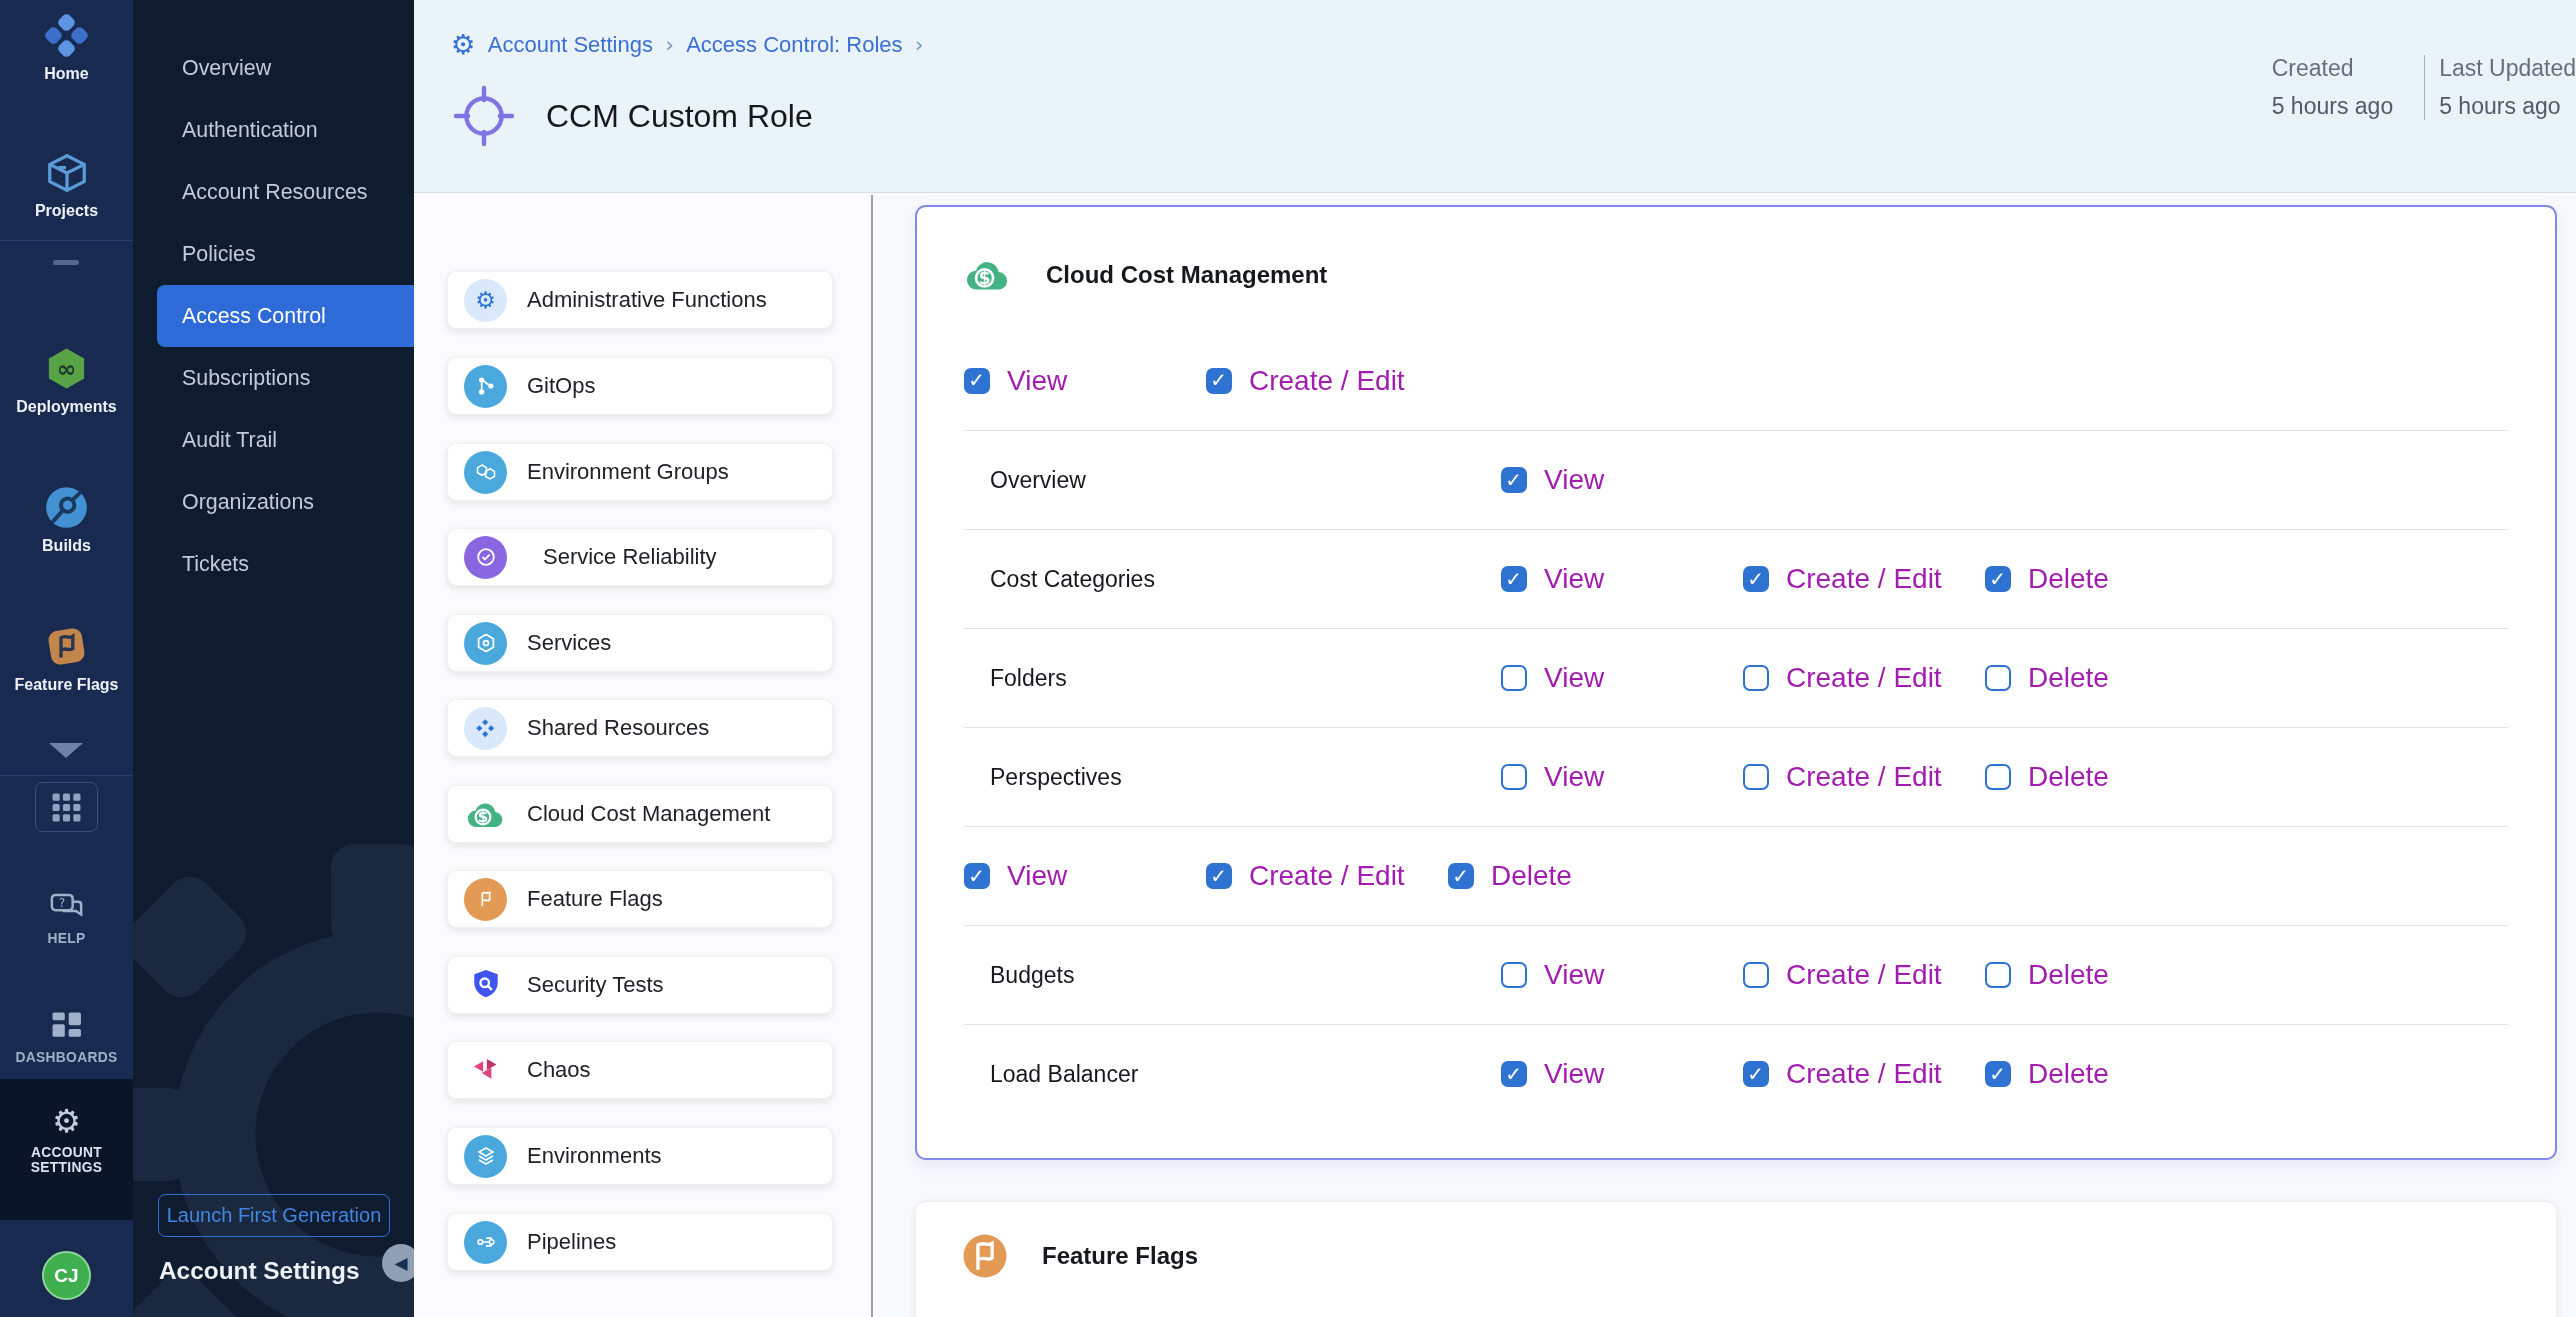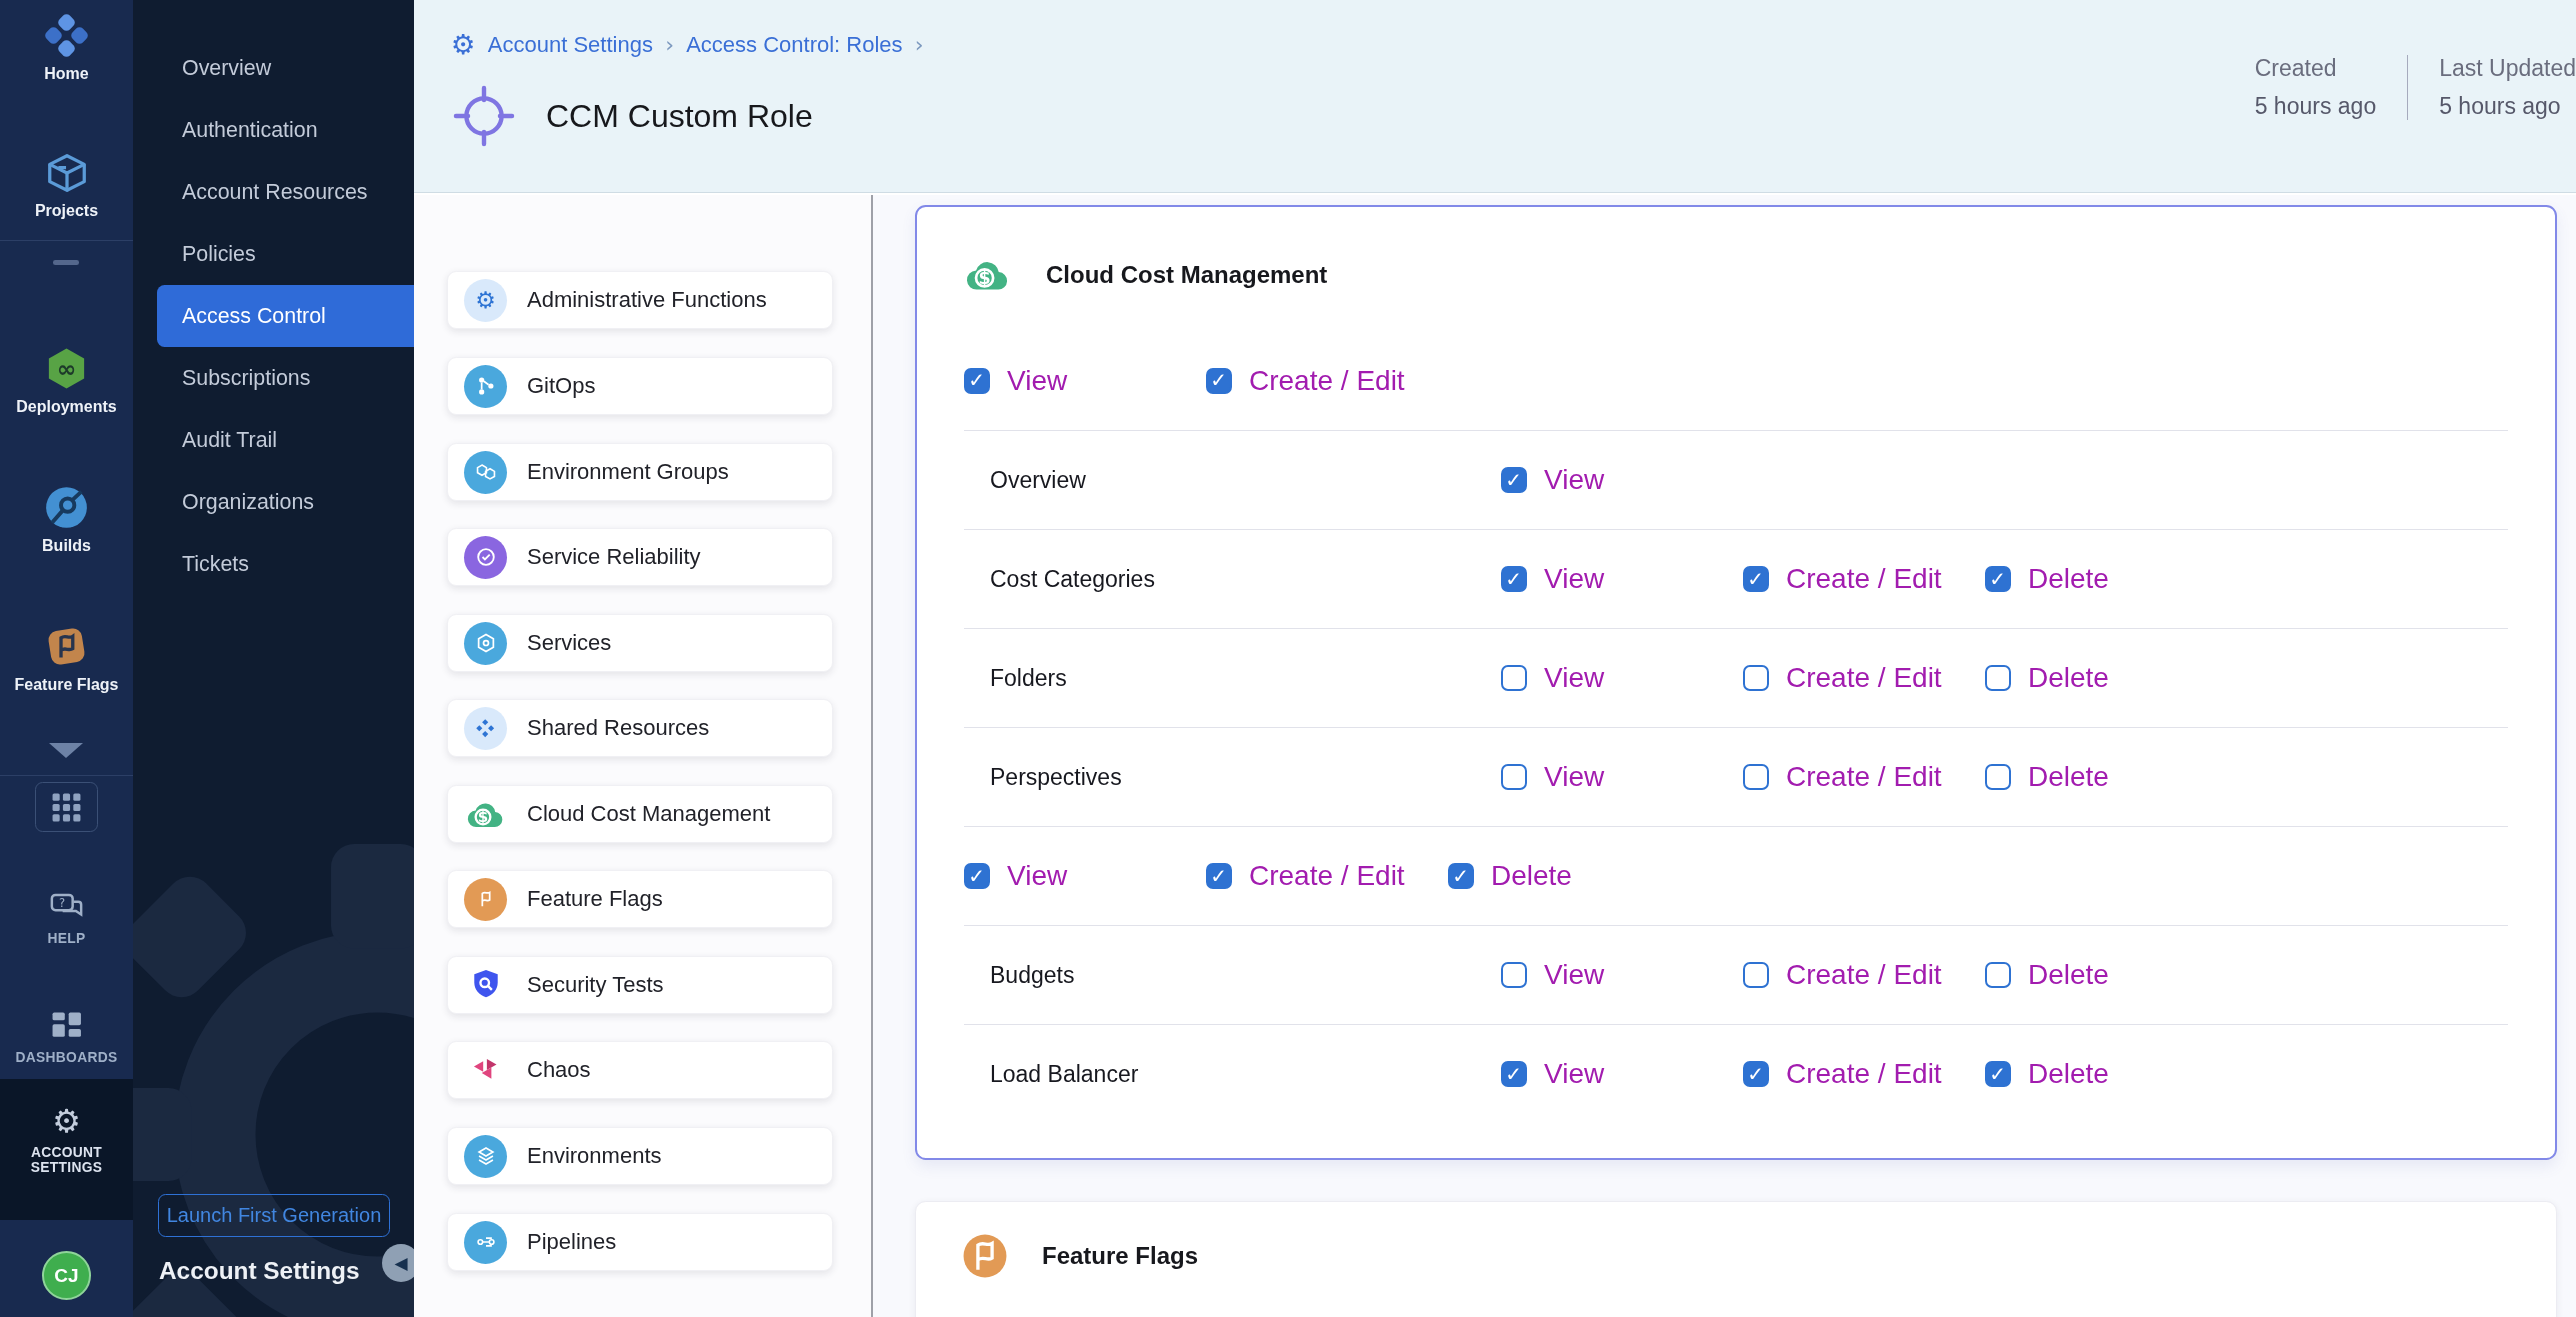--- a/index.html
+++ b/index.html
@@ -35,21 +35,21 @@
   .content { position:absolute; left:414px; top:0; right:0; height:100%; background:#fff; }
   .band { position:absolute; left:0; top:0; right:0; height:193px; background:#e9f3f8; border-bottom:1.5px solid #cfdce4; }
   .breadcrumb { position:absolute; left:37px; top:31px; display:flex; align-items:center; gap:12.2px; font-size:22px; }
   .crumb-link { color:#3a6fd6; cursor:pointer; }
   .crumb-sep { color:#7d99bf; font-family:"DejaVu Sans",sans-serif; }
   .crumb-gear { font-size:27.5px; color:#3a6fd6; line-height:1; font-family:"DejaVu Sans",sans-serif; }
   .page-title-row { position:absolute; left:37px; top:83px; display:flex; align-items:center; gap:29px; }
   .page-title { font-size:32px; font-weight:500; color:#17181c; }
   .meta { position:absolute; top:55px; right:0; display:flex; align-items:flex-start; }
   .meta-col { padding:0 31px 0 0; }
-  .meta-col.second { padding:0 0 0 31px; border-left:1.5px solid #a6aabd; }
+  .meta-col.second { padding:0 0 0 14px; border-left:1.5px solid #a6aabd; }
   .meta-label { font-size:23px; color:#6a6d7e; margin-bottom:10.7px; }
   .meta-value { font-size:23px; color:#56586a; }
 
   
   .modcol { position:absolute; left:0; top:195px; width:457px; bottom:0; background:#fbfbfd; }
   .splitter { position:absolute; left:457px; top:195px; width:2.3px; bottom:0; background:#9ea0a8; }
   .mod-card { position:absolute; left:33px; width:386px; height:58px; background:#fff; border:0.8px solid #f0f0f4; border-radius:9.2px; box-shadow:0 2.3px 7.6px rgba(40,41,61,.10); display:flex; align-items:center; cursor:pointer; }
   .mod-icon { width:43px; height:43px; border-radius:50%; margin-left:16px; display:flex; align-items:center; justify-content:center; flex:0 0 43px; }
   .mod-label { margin-left:20px; font-size:22px; font-weight:500; color:#212229; white-space:nowrap; }
   .glyph-gear { font-size:23px; color:#2e74d4; line-height:1; font-family:"DejaVu Sans",sans-serif; }
@@ -265,21 +265,21 @@
     <div class="mod-card" style="top:248px;">
       <span class="mod-icon" style="background: rgb(74, 168, 221);">
         <svg width="26" height="26" viewBox="0 0 24 24" fill="none" stroke="#fff" stroke-width="1.5">
             <path d="M8.3 5.6 12.4 8v4.7L8.3 15 4.2 12.7V8z"></path>
             <path d="M15.7 9 19.8 11.4v4.7L15.7 18.4 11.6 16.1v-4.7z"></path>
           </svg>
       </span>
       <span class="mod-label">Environment Groups</span>
     </div>
 
-    <div class="mod-card" style="top:333px;">
+    <div class="mod-card" style="top:333px;gap:16px;">
       <span class="mod-icon" style="background: rgb(138, 102, 224);">
         <svg width="26" height="26" viewBox="0 0 24 24" fill="none" stroke="#fff" stroke-width="1.7">
             <circle cx="12" cy="12" r="7.2"></circle>
             <path d="m8.8 12 2.2 2.2 4.4-4.4"></path>
           </svg>
       </span>
       <span class="mod-label">Service Reliability</span>
     </div>
 
     <div class="mod-card" style="top:419px;">

